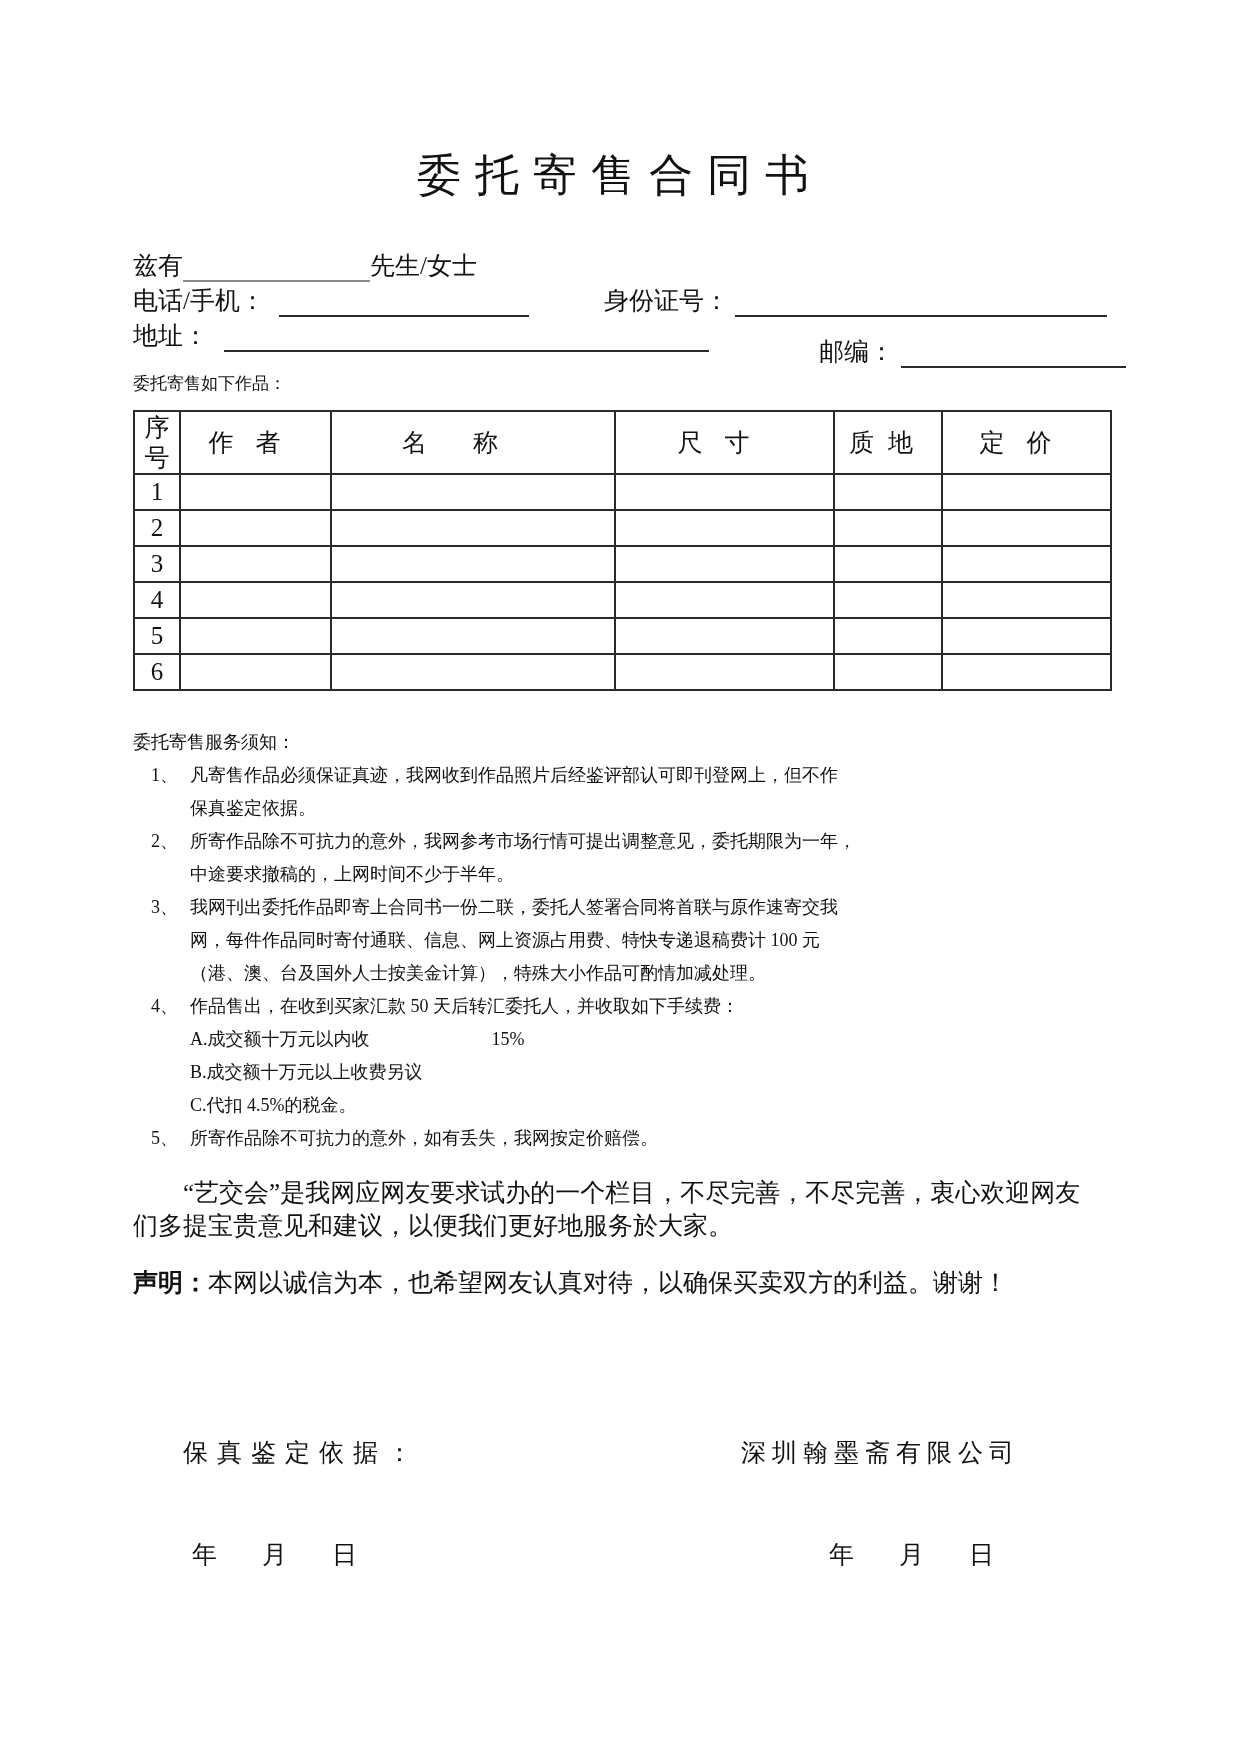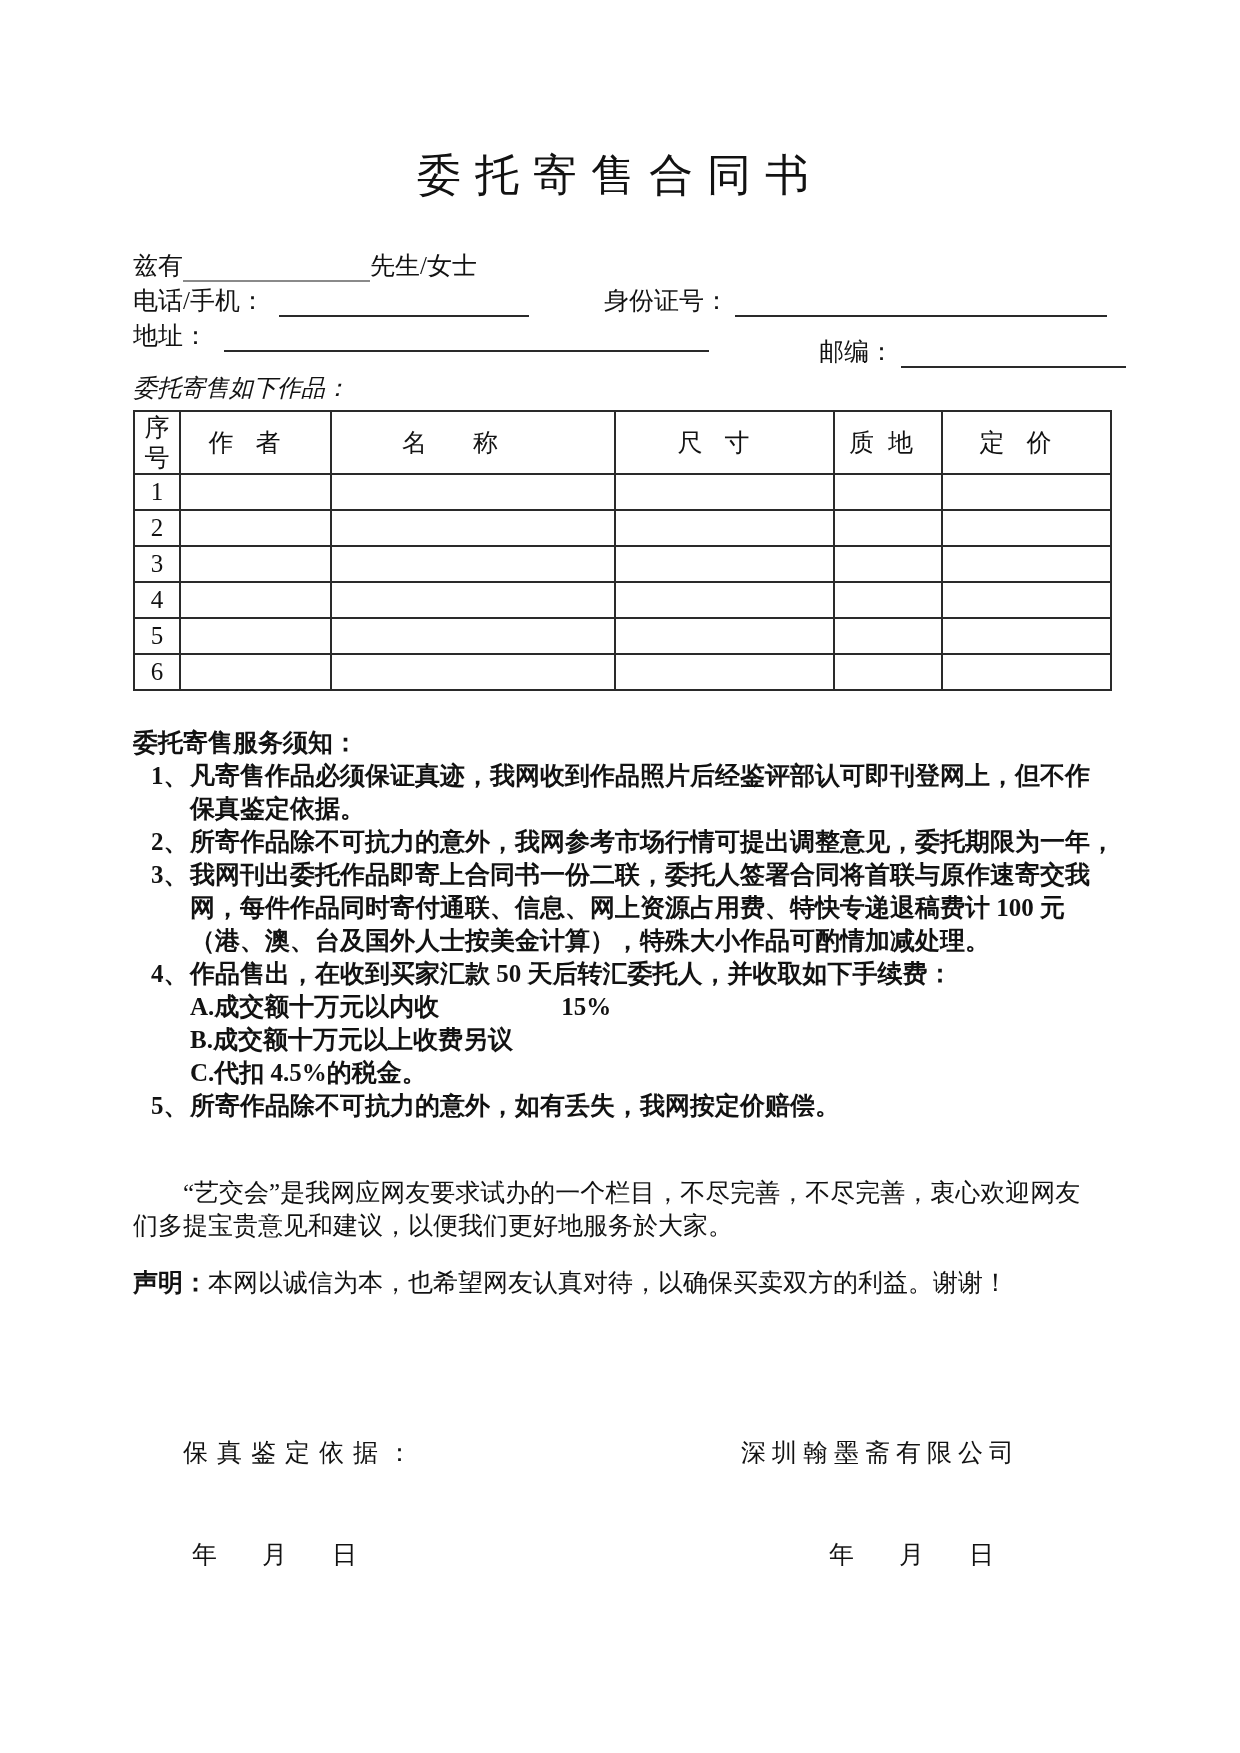--- a/index.html
+++ b/index.html
@@ -10,36 +10,36 @@
   }
   .abs{position:absolute;}
   .doc-title{
     top:148px;left:0;width:1240px;text-align:center;
     font-size:44px;font-weight:normal;letter-spacing:14px;line-height:56px;
     white-space:nowrap;
   }
   .fieldline{left:133px;width:1000px;font-size:25px;line-height:32px;white-space:nowrap;}
   .blank{display:inline-block;height:26px;border-bottom:2px solid #2a2a2a;vertical-align:bottom;}
   .blank.gray{border-bottom-color:#8a8a8a;}
-  .works-intro{left:133px;top:372px;font-size:24px;font-style:italic;}
+  .works-intro{left:133px;top:372px;font-size:17px;}
   table.works{
     position:absolute;left:133px;top:410px;width:977px;
     border-collapse:collapse;table-layout:fixed;
   }
   table.works th,table.works td{
     border:2px solid #2a2a2a;font-weight:normal;font-size:25px;
     text-align:center;vertical-align:middle;padding:0;overflow:hidden;
   }
   table.works th{height:61px;line-height:30px;}
   table.works td{height:34px;}
   .h-seq{line-height:29px;}
   .ls22{letter-spacing:22px;padding-left:22px;}
   .ls46{letter-spacing:46px;padding-left:46px;}
   .ls14{letter-spacing:14px;padding-left:14px;}
-  .notice{left:133px;top:726px;width:1000px;font-size:25px;font-weight:bold;}
+  .notice{left:133px;top:726px;width:1000px;font-size:18px;}
   .nhead{height:33px;line-height:33px;}
   .nline{position:relative;height:33px;line-height:33px;padding-left:57px;white-space:nowrap;}
   .nnum{position:absolute;left:18px;}
   .fee-gap{display:inline-block;width:122px;}
   .closing-par{left:133px;top:1176px;width:1000px;font-size:25px;line-height:33px;}
   .par-indent{padding-left:50px;}
   .statement{left:133px;top:1266px;width:1010px;font-size:25px;line-height:33px;white-space:nowrap;}
   .statement .lbl{font-weight:bold;}
   .sig-client{left:183px;top:1436px;font-size:25px;letter-spacing:9px;white-space:nowrap;}
   .sig-company{left:741px;top:1436px;font-size:25px;letter-spacing:6px;white-space:nowrap;}
@@ -136,20 +136,21 @@
     <td></td>
   </tr>
 </tbody>
   </table>
 
 <div class="abs notice">
   <div class="nhead">委托寄售服务须知：</div>
   <div class="nline"><span class="nnum">1、</span><span>凡寄售作品必须保证真迹，我网收到作品照片后经鉴评部认可即刊登网上，但不作</span></div>
   <div class="nline"><span class="nnum"></span><span>保真鉴定依据。</span></div>
   <div class="nline"><span class="nnum">2、</span><span>所寄作品除不可抗力的意外，我网参考市场行情可提出调整意见，委托期限为一年，</span></div>
+  <div class="nline"><span class="nnum"></span><span>中途要求撤稿的，上网时间不少于半年。</span></div>
   <div class="nline"><span class="nnum">3、</span><span>我网刊出委托作品即寄上合同书一份二联，委托人签署合同将首联与原作速寄交我</span></div>
   <div class="nline"><span class="nnum"></span><span>网，每件作品同时寄付通联、信息、网上资源占用费、特快专递退稿费计 100 元</span></div>
   <div class="nline"><span class="nnum"></span><span>（港、澳、台及国外人士按美金计算），特殊大小作品可酌情加减处理。</span></div>
   <div class="nline"><span class="nnum">4、</span><span>作品售出，在收到买家汇款 50 天后转汇委托人，并收取如下手续费：</span></div>
   <div class="nline"><span class="nnum"></span><span>A.成交额十万元以内收</span><span class="fee-gap"></span><span>15%</span></div>
   <div class="nline"><span class="nnum"></span><span>B.成交额十万元以上收费另议</span></div>
   <div class="nline"><span class="nnum"></span><span>C.代扣 4.5%的税金。</span></div>
   <div class="nline"><span class="nnum">5、</span><span>所寄作品除不可抗力的意外，如有丢失，我网按定价赔偿。</span></div>
 </div>
 

